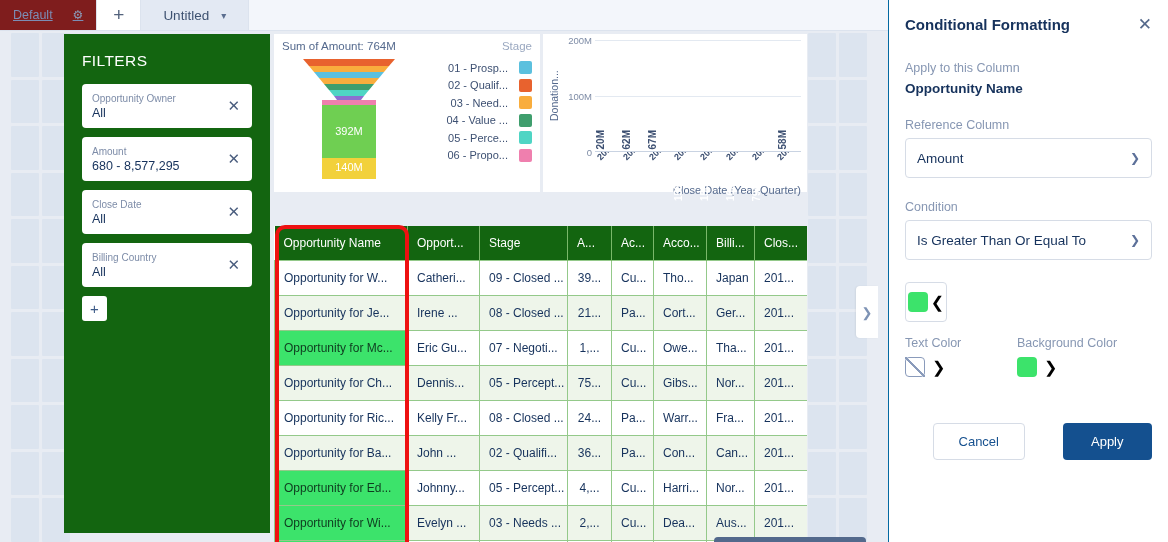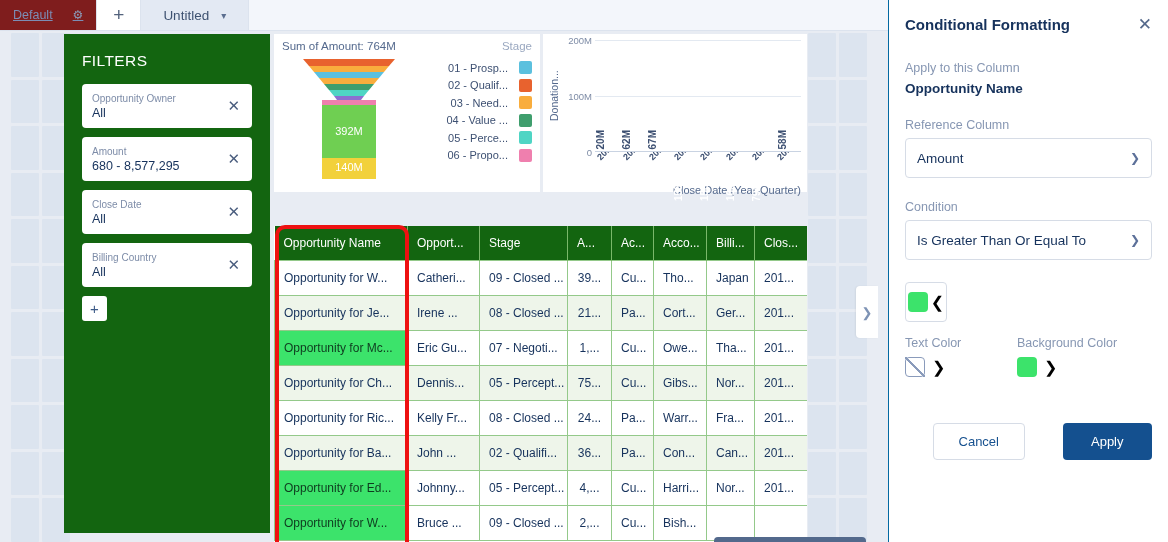--- a/index.html
+++ b/index.html
@@ -561,20 +561,30 @@
             <tr>
               <td class="c-name hl">Opportunity for Ed...</td>
               <td class="c-owner">Johnny...</td>
               <td class="c-stage">05 - Percept...</td>
               <td class="c-amt num">4,...</td>
               <td class="c-acct">Cu...</td>
               <td class="c-acn">Harri...</td>
               <td class="c-bill">Nor...</td>
               <td class="c-close">201...</td>
             </tr>
+            <tr class="alt">
+              <td class="c-name hl">Opportunity for Wi...</td>
+              <td class="c-owner">Evelyn ...</td>
+              <td class="c-stage">03 - Needs ...</td>
+              <td class="c-amt num">2,...</td>
+              <td class="c-acct">Cu...</td>
+              <td class="c-acn">Dea...</td>
+              <td class="c-bill">Aus...</td>
+              <td class="c-close">201...</td>
+            </tr>
             <tr>
               <td class="c-name hl">Opportunity for W...</td>
               <td class="c-owner">Bruce ...</td>
               <td class="c-stage">09 - Closed ...</td>
               <td class="c-amt num">2,...</td>
               <td class="c-acct">Cu...</td>
               <td class="c-acn">Bish...</td>
               <td class="c-bill"></td>
               <td class="c-close"></td>
             </tr>

